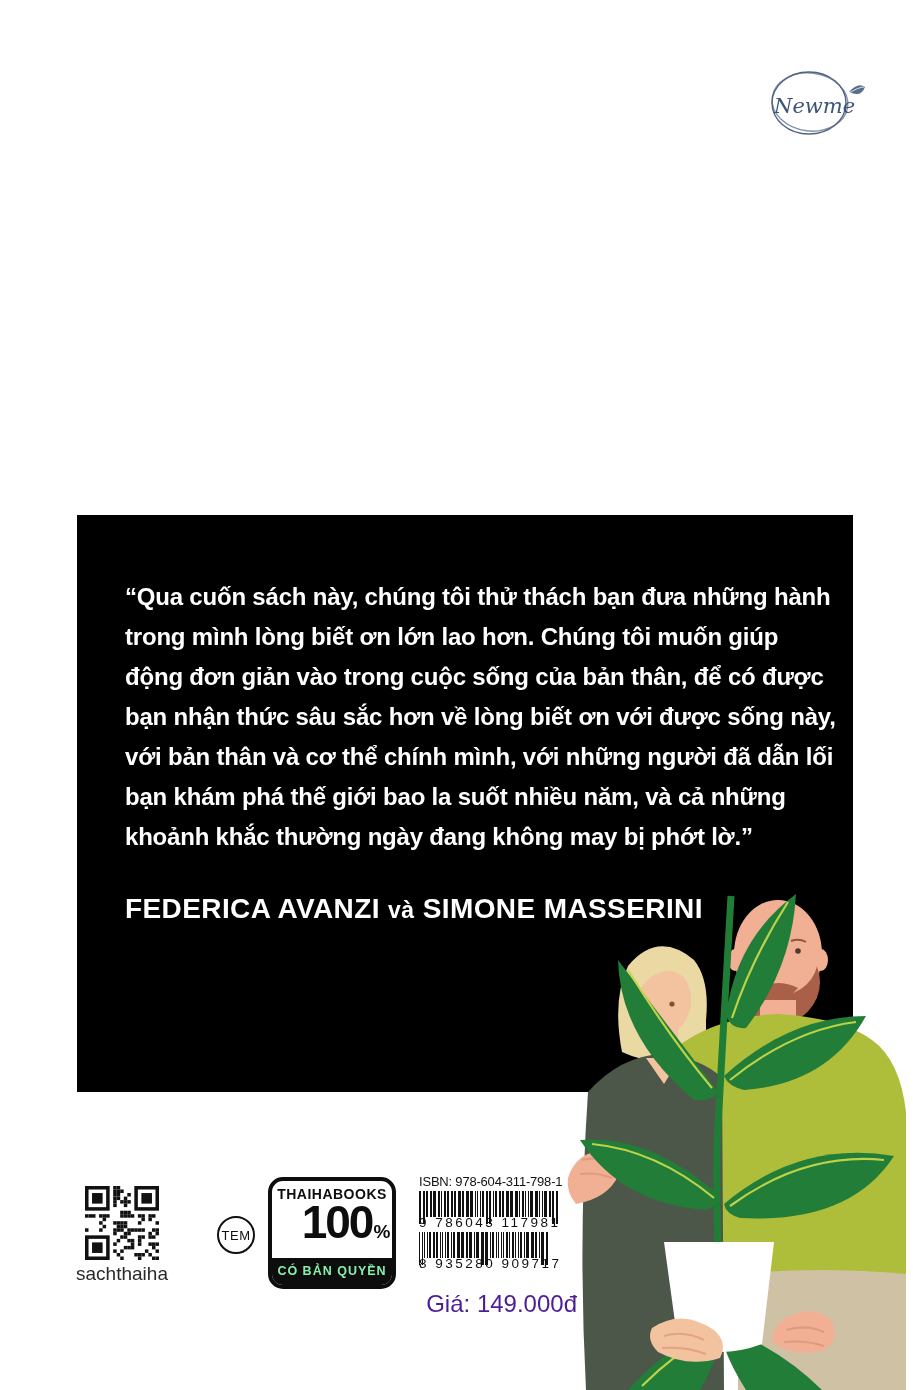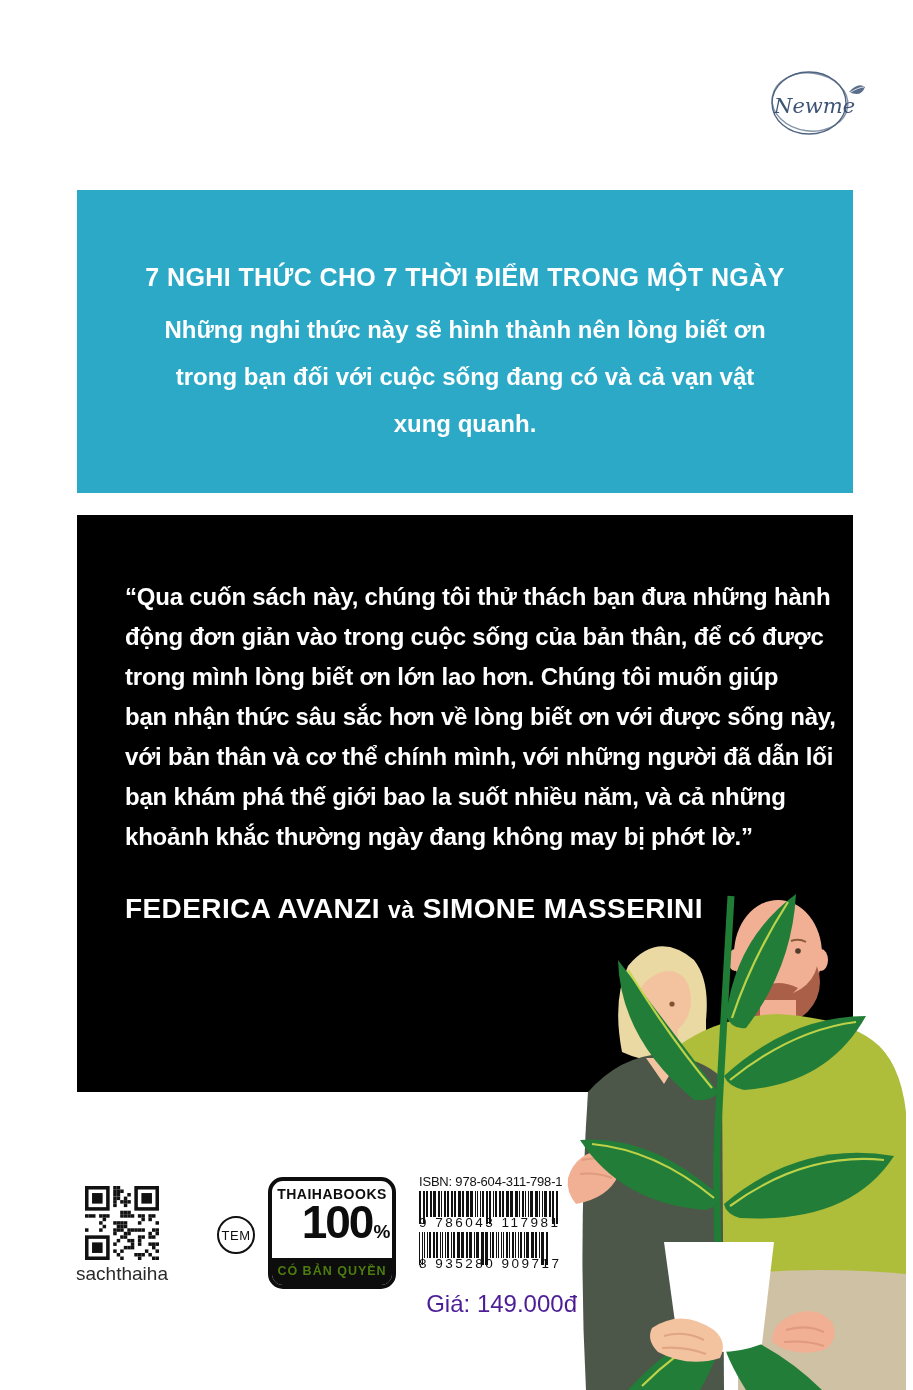--- a/index.html
+++ b/index.html
@@ -34,21 +34,21 @@
        border-radius:50%;display:flex;align-items:center;justify-content:center;
        font-size:13px;color:#111;letter-spacing:.5px;box-sizing:border-box;margin-left:24px;}
   #thb{position:absolute;left:268px;top:1177px;width:128px;height:112px;border:4px solid #0d0d0d;
        border-radius:15px;background:#fff;box-sizing:border-box;display:flex;flex-direction:column;
        overflow:hidden;}
   #thb .name{text-align:center;font-weight:bold;font-size:14px;letter-spacing:.5px;
              margin-top:5px;color:#0d0d0d;}
   #thb .pct-row{display:flex;justify-content:center;align-items:flex-end;line-height:.85;margin-top:1px;padding-left:28px;}
   #thb .pct{font-size:46px;font-weight:bold;color:#0d0d0d;letter-spacing:-2px;}
   #thb .pct-sign{font-size:19px;font-weight:bold;color:#0d0d0d;margin:0 0 2px 1px;}
-  #thb .bar{margin-top:auto;background:#0d0d0d;color:#4d7c0f;text-align:center;
+  #thb .bar{margin-top:auto;background:#0d0d0d;color:#86efac;text-align:center;
             font-size:12.5px;font-weight:bold;letter-spacing:1px;padding:6px 0 7px;}
 
   #isbn-block{position:absolute;left:419px;top:1174px;width:158px;}
   #isbn-text{font-size:13px;color:#111;white-space:nowrap;letter-spacing:-.2px;}
   .bars{display:flex;gap:1.5px;height:30px;align-items:flex-start;margin-top:2px;}
   .bars i{background:#111;height:26px;display:block;}
   .bars i.g{height:33px;}
   .bc-digits{font-size:13.5px;color:#111;letter-spacing:2.5px;margin-top:-6px;white-space:nowrap;}
   #price{position:absolute;left:419px;top:1290px;width:158px;text-align:right;
          font-size:24px;color:#4c1d95;}
@@ -61,34 +61,26 @@
   <svg id="newme" viewBox="0 0 116 84">
     <g stroke="#3d5475" fill="none" stroke-width="1.4" opacity="0.9">
       <ellipse cx="46" cy="43" rx="37" ry="31"></ellipse>
       <ellipse cx="47" cy="42" rx="38" ry="29" transform="rotate(7 47 42)" opacity="0.7"></ellipse>
     </g>
     <text x="11" y="53" font-family="DejaVu Serif, serif" font-style="italic" font-size="21" fill="#3d5475">Newme</text>
     <path d="M86,32 q9,-10 16,-5 q-4,11 -16,5 Z" fill="#3d5475" opacity="0.85"></path>
     <path d="M86,33 q10,-6 15,-6" stroke="#fff" stroke-width="0.8" fill="none"></path>
   </svg>
 
-  <div id="teal-box" style="background:#2ca9c6;">
-    <div id="teal-heading">7 NGHI THỨC CHO 7 THỜI ĐIỂM TRONG MỘT NGÀY</div>
-    <div id="teal-body">
-      <div>Những nghi thức này sẽ hình thành nên lòng biết ơn</div>
-      <div>trong bạn đối với cuộc sống đang có và cả vạn vật</div>
-      <div>xung quanh.</div>
-    </div>
-  </div>
 
   <div id="pink-box" style="background:#000000;">
     <div id="quote">
       <div>“Qua cuốn sách này, chúng tôi thử thách bạn đưa những hành</div>
+      <div>trong mình lòng biết ơn lớn lao hơn. Chúng tôi muốn giúp</div>
       <div>động đơn giản vào trong cuộc sống của bản thân, để có được</div>
-      <div>trong mình lòng biết ơn lớn lao hơn. Chúng tôi muốn giúp</div>
       <div>bạn nhận thức sâu sắc hơn về lòng biết ơn với được sống này,</div>
       <div>với bản thân và cơ thể chính mình, với những người đã dẫn lối</div>
       <div>bạn khám phá thế giới bao la suốt nhiều năm, và cả những</div>
       <div>khoảnh khắc thường ngày đang không may bị phớt lờ.”</div>
     </div>
     <div id="authors">
       <span>FEDERICA AVANZI</span>
       <span class="conn">và</span>
       <span>SIMONE MASSERINI</span>
     </div>

